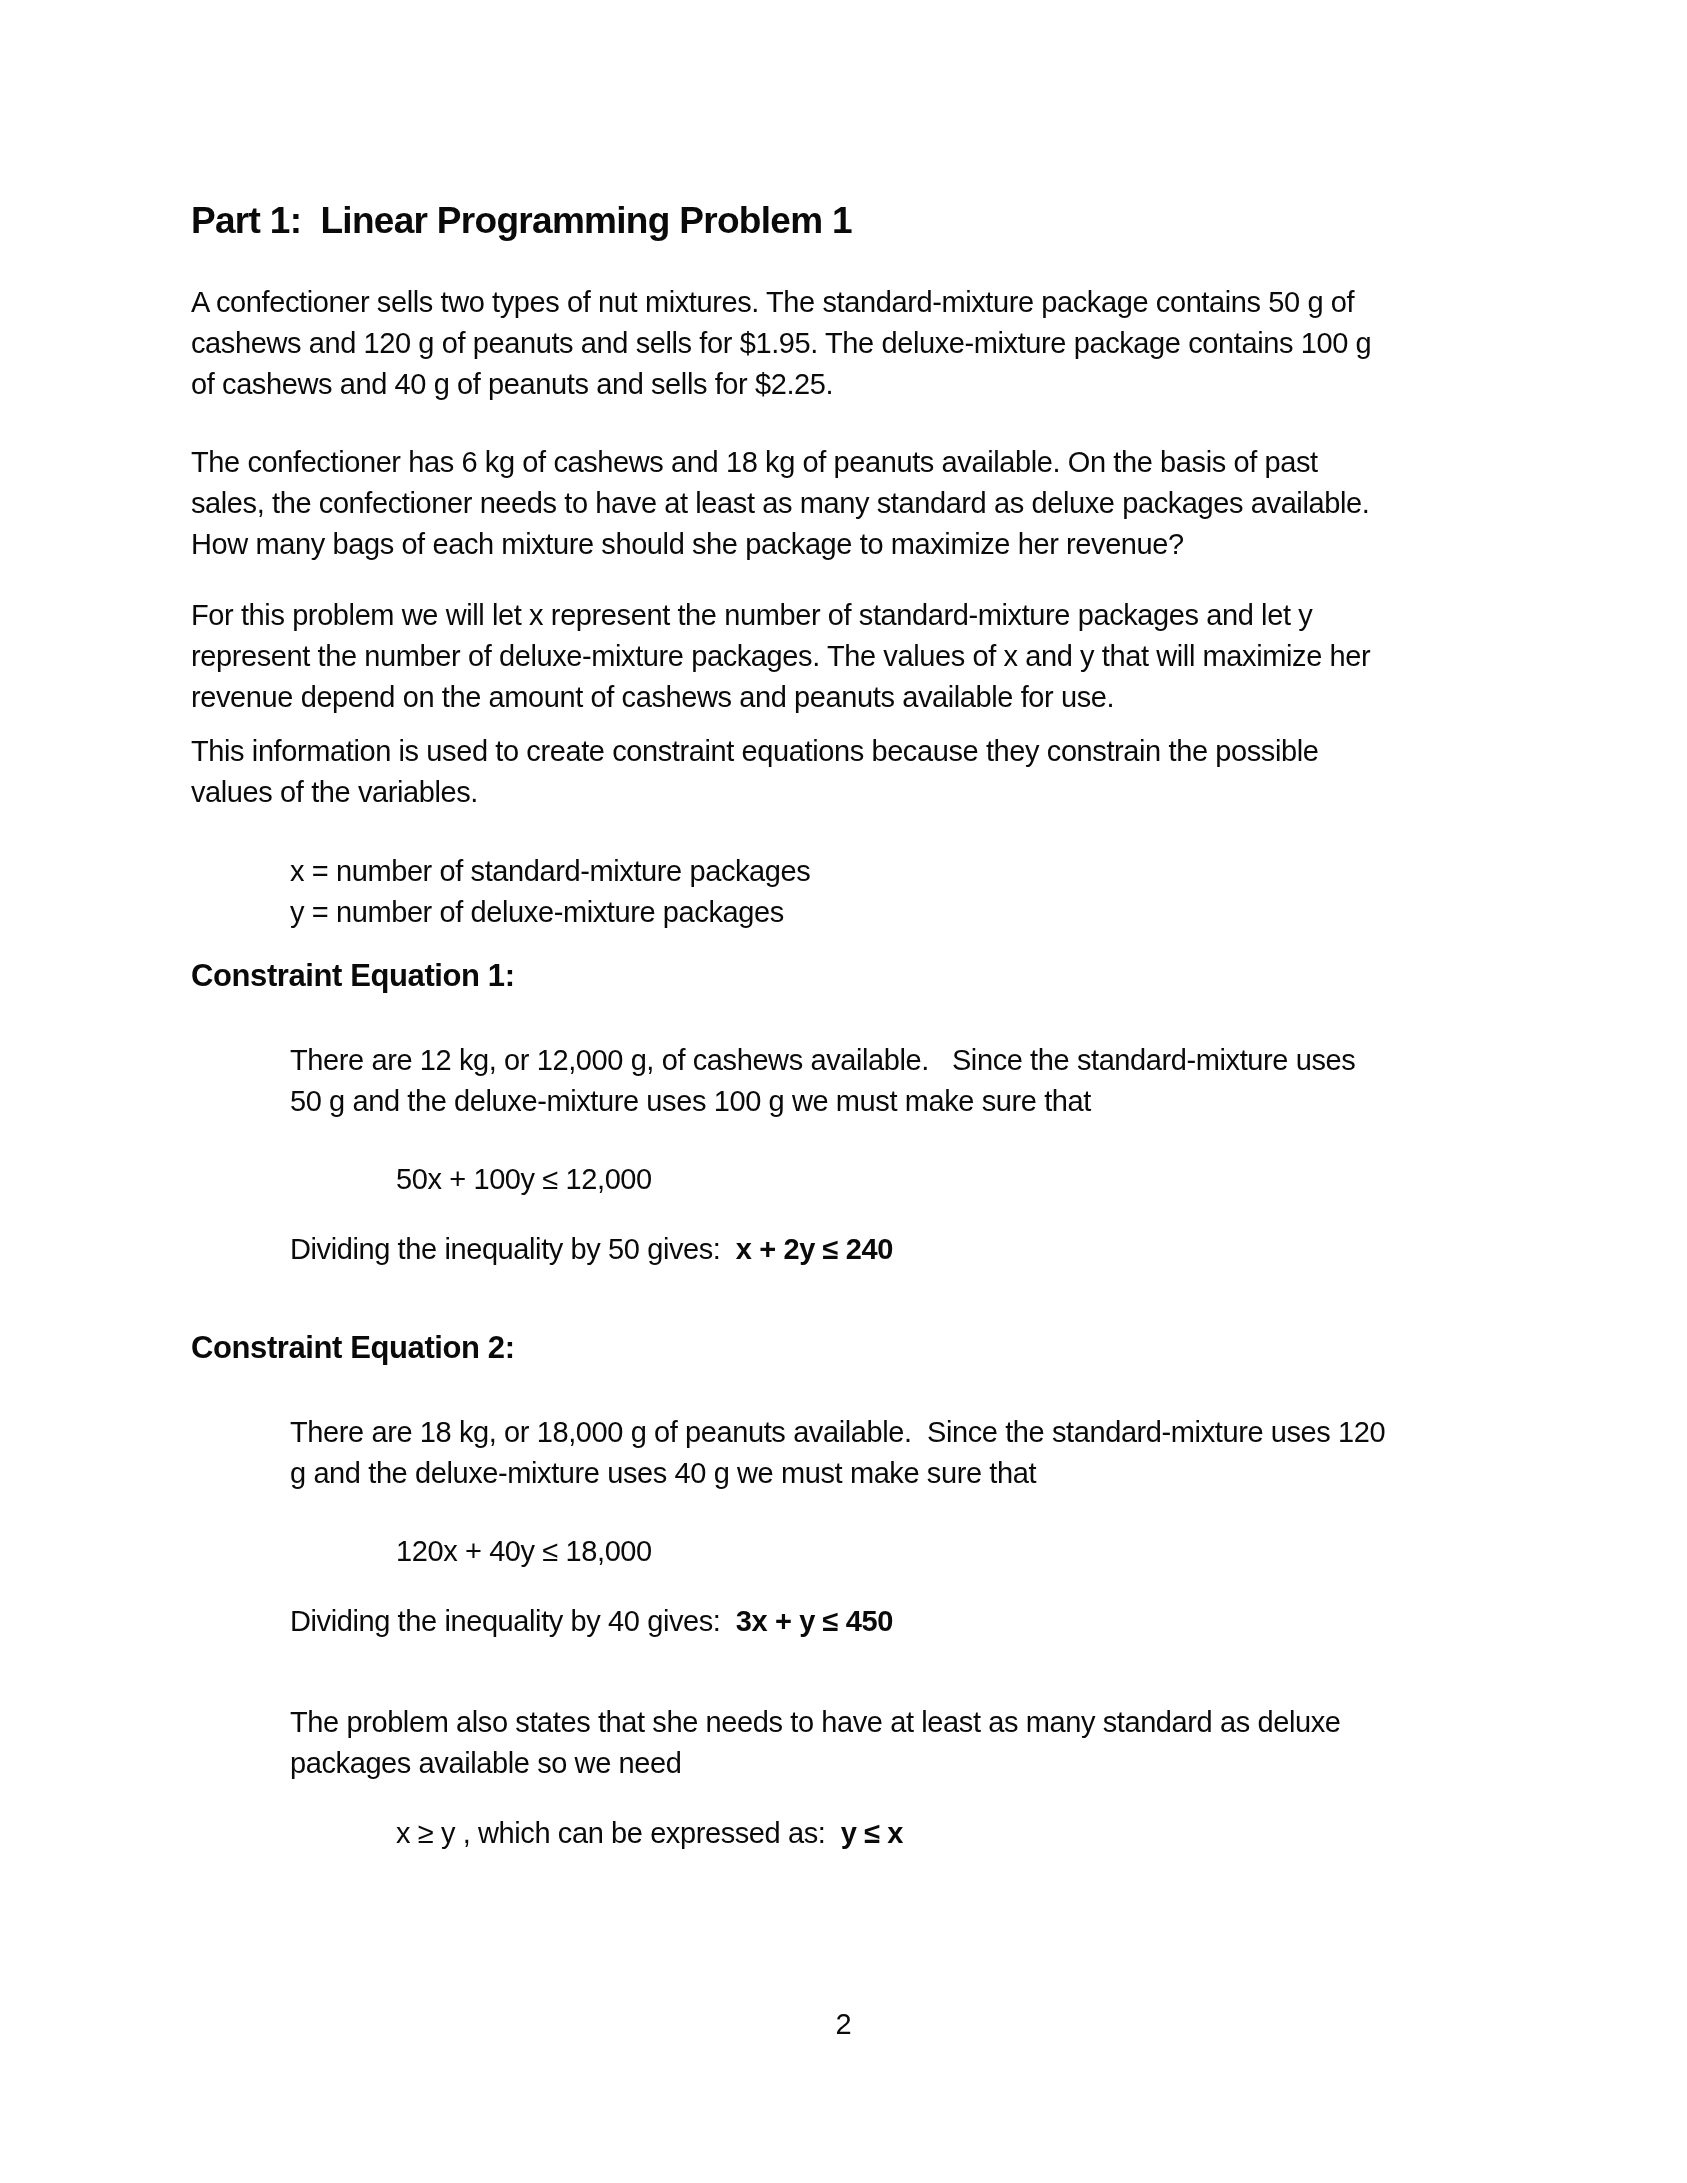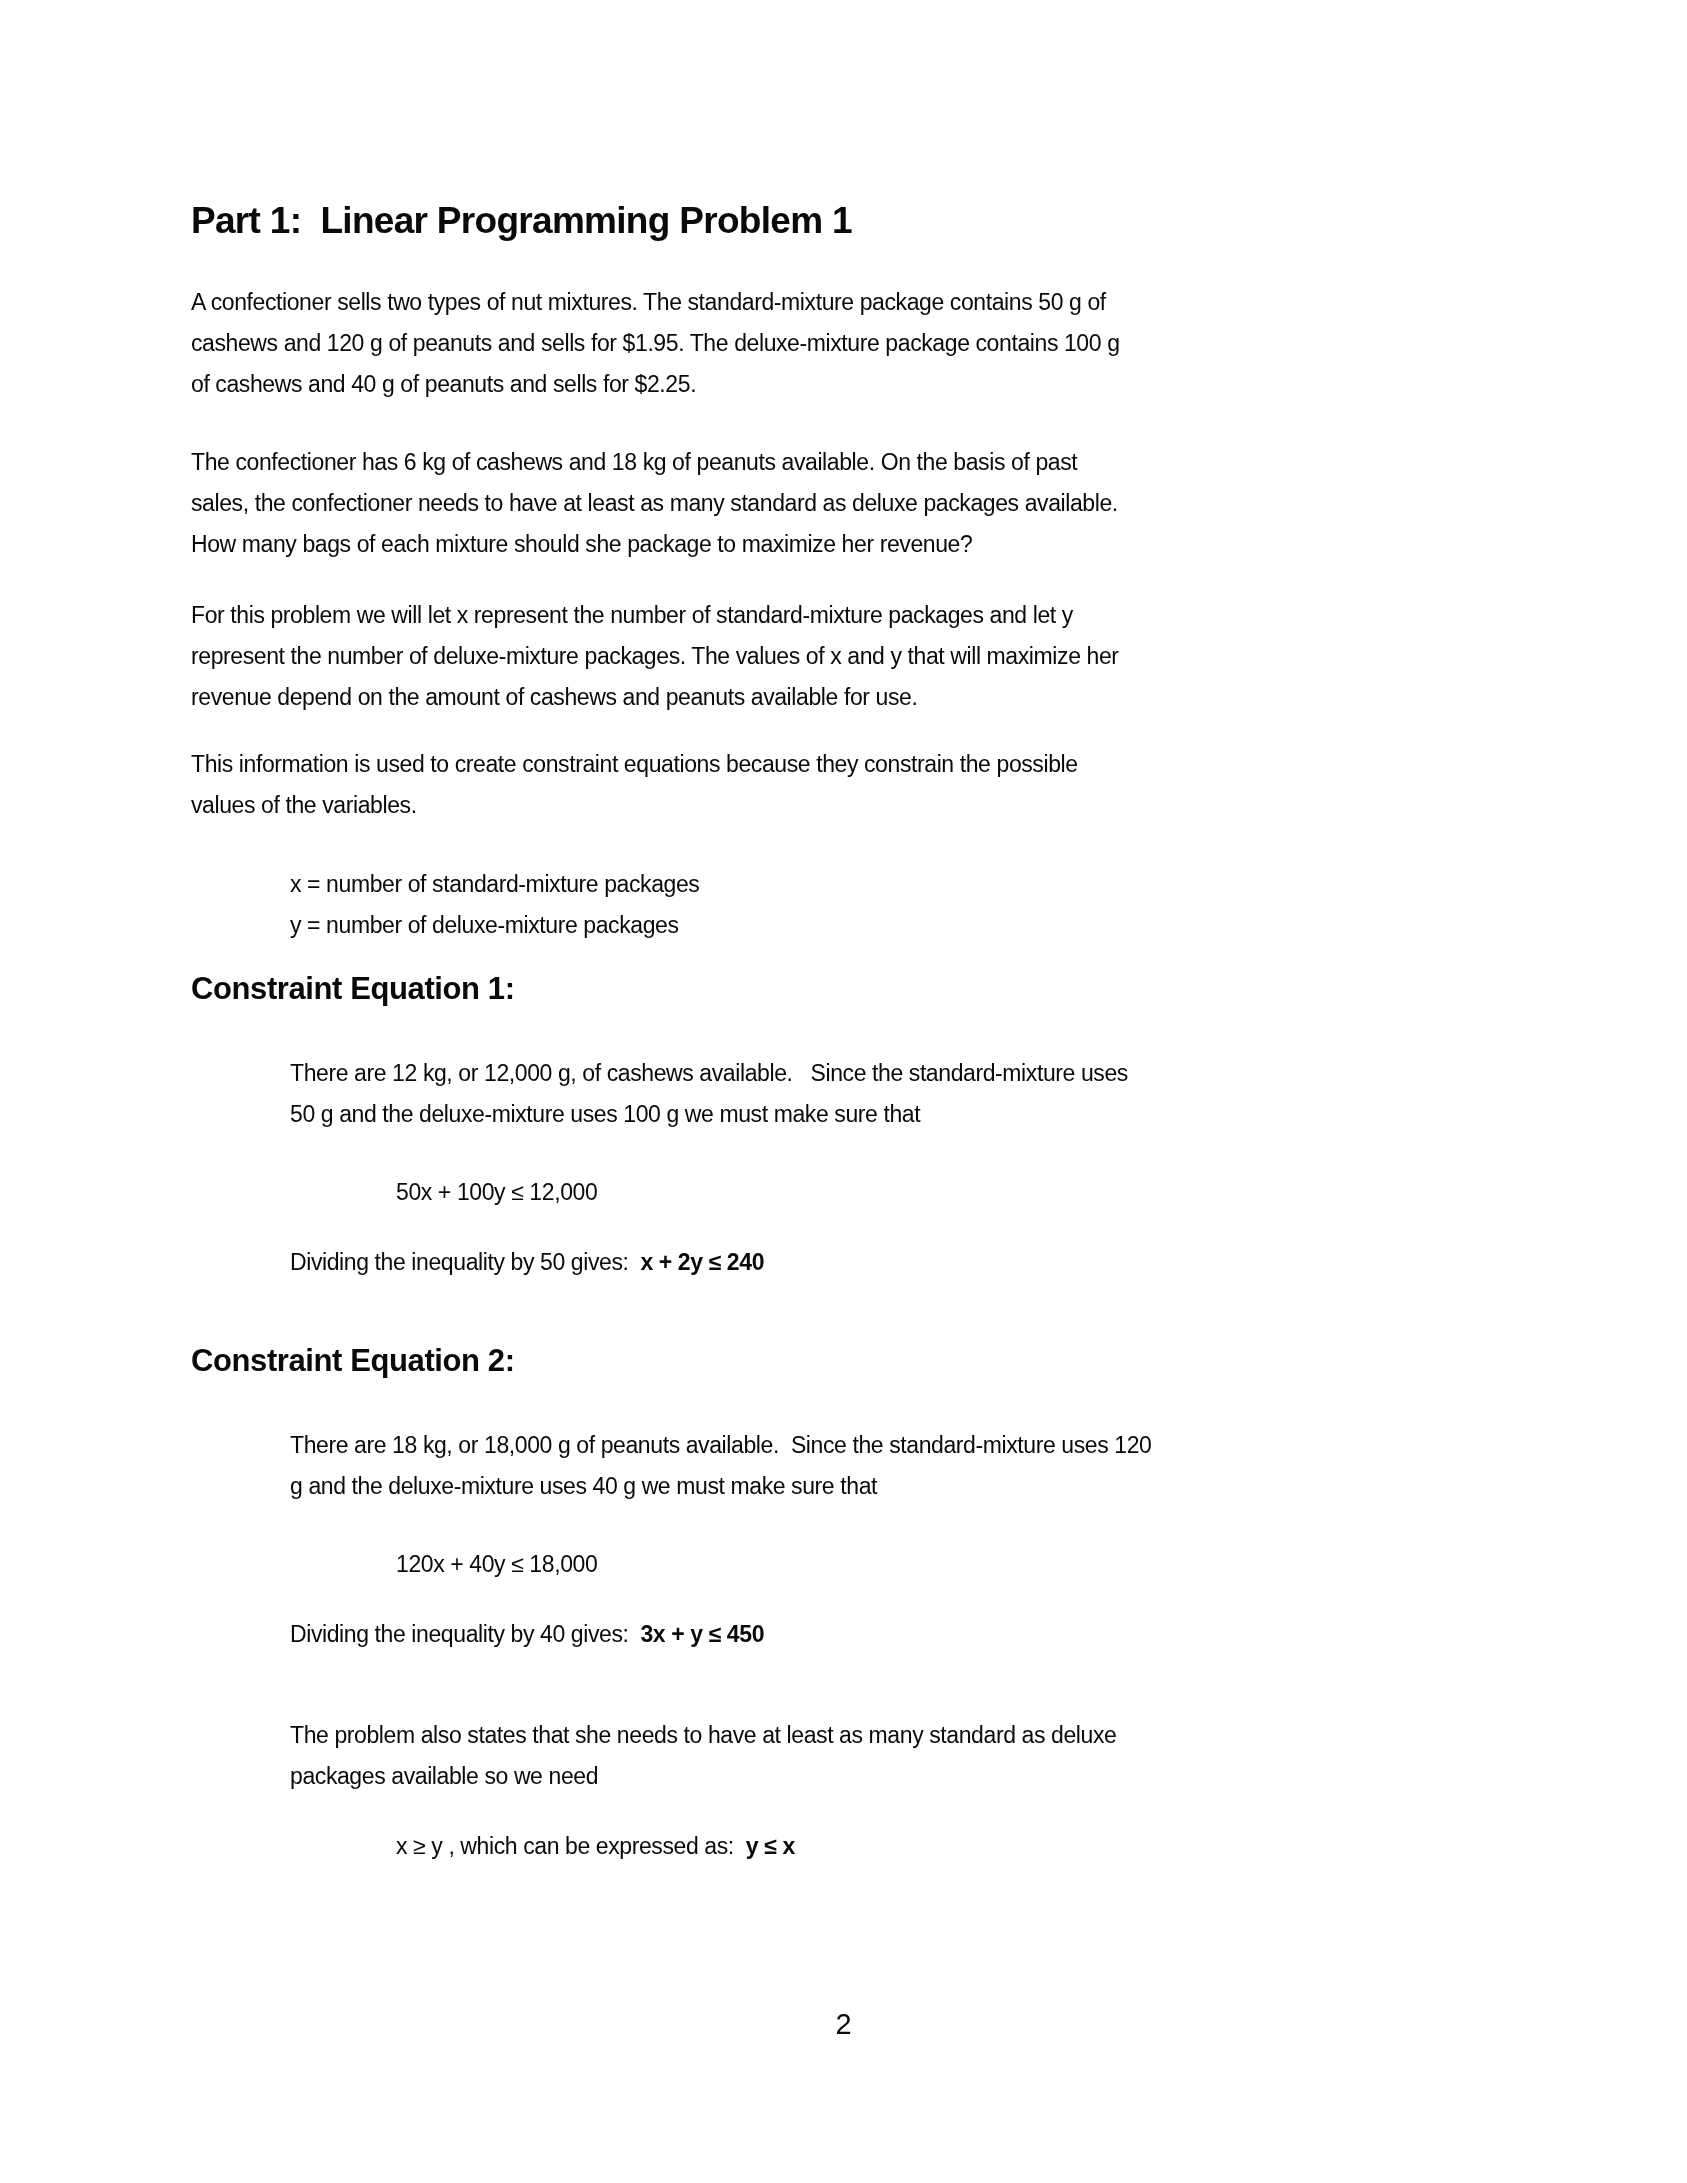--- a/index.html
+++ b/index.html
@@ -20,39 +20,39 @@
   }
   .doc-title {
     font-size: 37px;
     line-height: 38px;
     font-weight: 700;
     letter-spacing: -0.7px;
     white-space: pre-wrap;
     margin: 0 0 42px 0;
   }
   .para {
-    font-size: 23px;
+    font-size: 29px;
     line-height: 41px;
     letter-spacing: -0.4px;
     white-space: pre-wrap;
     margin: 0;
   }
   .heading {
     font-size: 31px;
     line-height: 36px;
     font-weight: 700;
     letter-spacing: -0.4px;
     white-space: pre-wrap;
     margin: 0;
   }
   .b { font-weight: 700; }
   .ind1 { padding-left: 99px; }
   .ind2 { padding-left: 205px; }
   .mb38 { margin-bottom: 25px; }
-  .mb40 { margin-bottom: 26px; }
+  .mb40 { margin-bottom: 13px; }
   .mb44 { margin-bottom: 29px; }
   .mb46 { margin-bottom: 30px; }
   .mb56 { margin-bottom: 37px; }
   .mb58 { margin-bottom: 38px; }
   .mb70 { margin-bottom: 46px; }
   .mb90 { margin-bottom: 60px; }
   .page-number {
     position: absolute;
     left: 0;
     right: 0;

